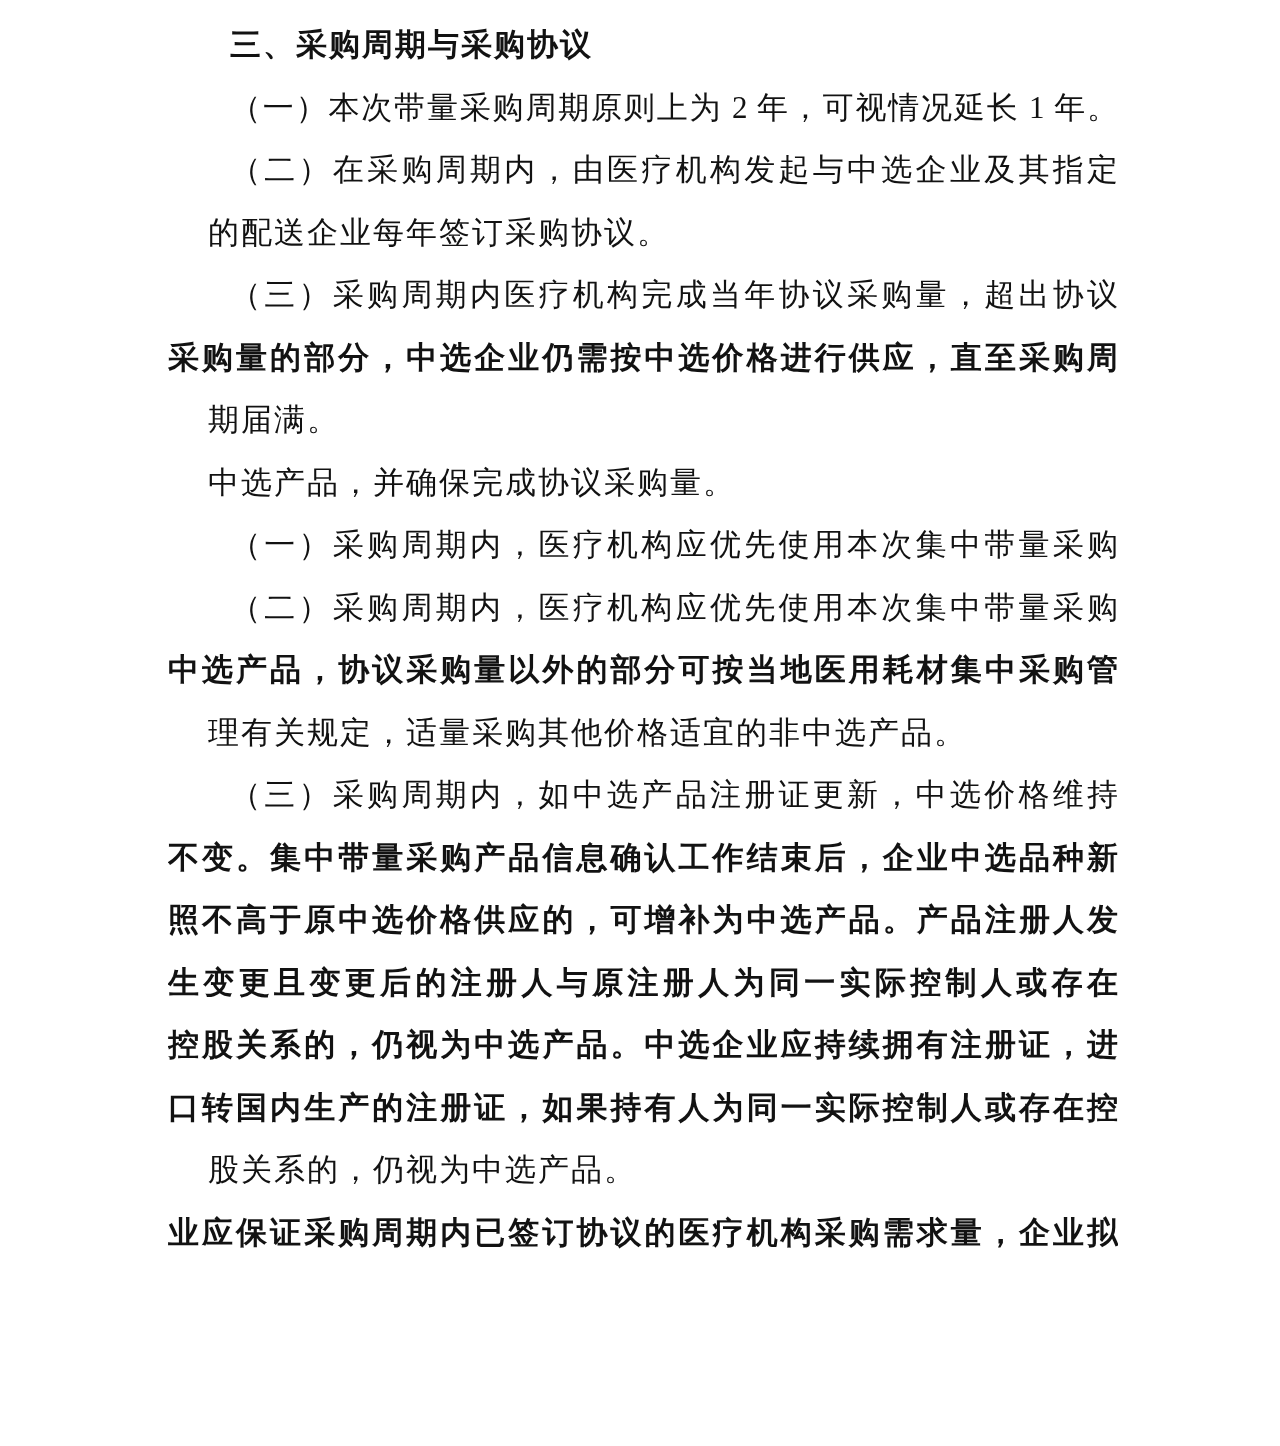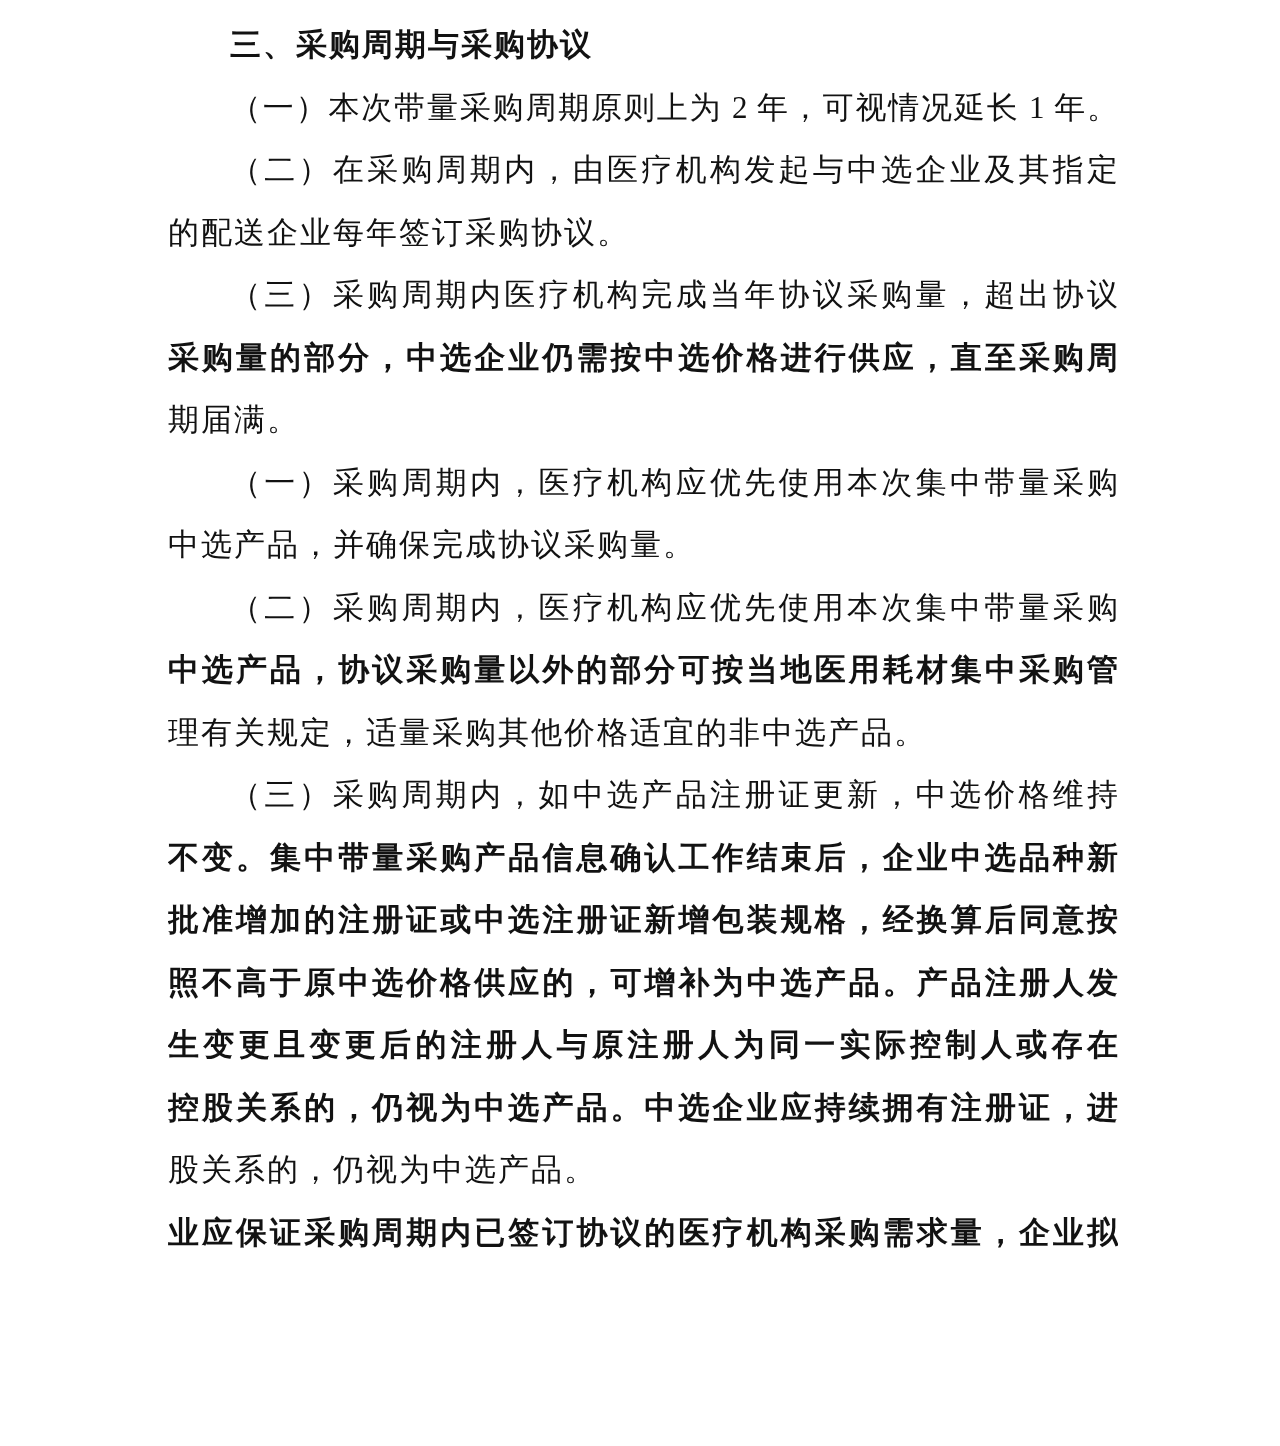--- a/index.html
+++ b/index.html
@@ -37,20 +37,21 @@
     text-align: justify;
     text-align-last: justify;
     text-indent: 62px;
     font-family: Liberation Serif, serif;
   }
   
   .line.l {
     text-align: left;
     letter-spacing: 2px;
     white-space: nowrap;
+    margin-left: 40px;
   }
   
   .line.heading {
     font-family: "Liberation Sans", "DejaVu Sans", sans-serif;
     font-weight: 700;
     text-align: left;
     padding-left: 62px;
     letter-spacing: 2px;
     white-space: nowrap;
   }
@@ -59,26 +60,26 @@
 <body>
 
 <div class="doc">
   <div class="line heading">三、采购周期与采购协议</div>
   <div class="line jf">（一）本次带量采购周期原则上为 2 年，可视情况延长 1 年。</div>
   <div class="line jf">（二）在采购周期内，由医疗机构发起与中选企业及其指定</div>
   <div class="line l">的配送企业每年签订采购协议。</div>
   <div class="line jf">（三）采购周期内医疗机构完成当年协议采购量，超出协议</div>
   <div class="line j">采购量的部分，中选企业仍需按中选价格进行供应，直至采购周</div>
   <div class="line l">期届满。</div>
+  <div class="line l">中选产品，并确保完成协议采购量。</div>
   <div class="line jf">（一）采购周期内，医疗机构应优先使用本次集中带量采购</div>
-  <div class="line l">中选产品，并确保完成协议采购量。</div>
   <div class="line jf">（二）采购周期内，医疗机构应优先使用本次集中带量采购</div>
   <div class="line j">中选产品，协议采购量以外的部分可按当地医用耗材集中采购管</div>
   <div class="line l">理有关规定，适量采购其他价格适宜的非中选产品。</div>
   <div class="line jf">（三）采购周期内，如中选产品注册证更新，中选价格维持</div>
   <div class="line j">不变。集中带量采购产品信息确认工作结束后，企业中选品种新</div>
-  <div class="line j">批准增加的注册证或中选注册证新增包装规格，经换算后同意按</div>
   <div class="line j">照不高于原中选价格供应的，可增补为中选产品。产品注册人发</div>
   <div class="line j">生变更且变更后的注册人与原注册人为同一实际控制人或存在</div>
   <div class="line j">控股关系的，仍视为中选产品。中选企业应持续拥有注册证，进</div>
+  <div class="line j">口转国内生产的注册证，如果持有人为同一实际控制人或存在控</div>
   <div class="line l">股关系的，仍视为中选产品。</div>
   <div class="line j">业应保证采购周期内已签订协议的医疗机构采购需求量，企业拟</div>
 </div>
 
 </body></html>

